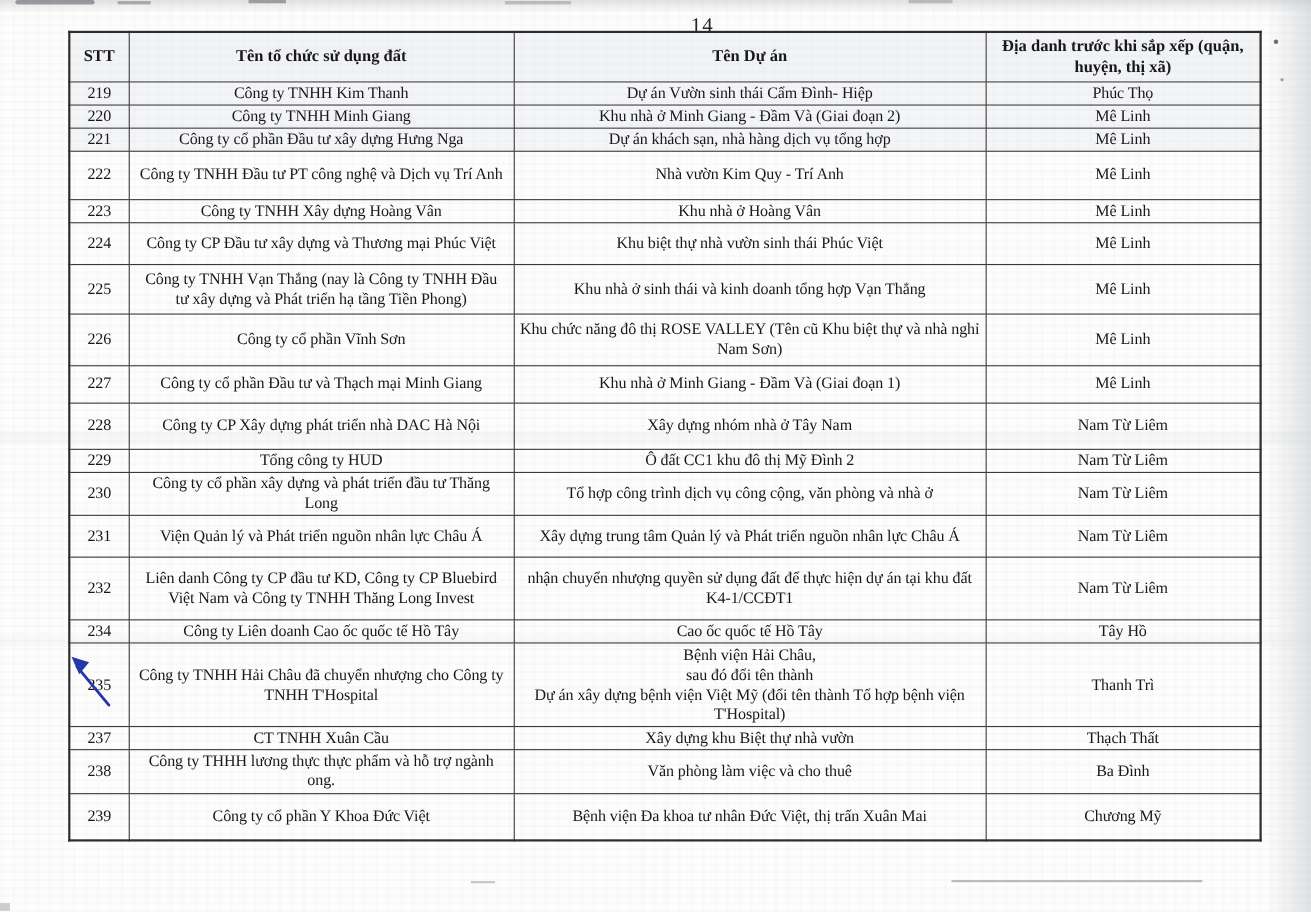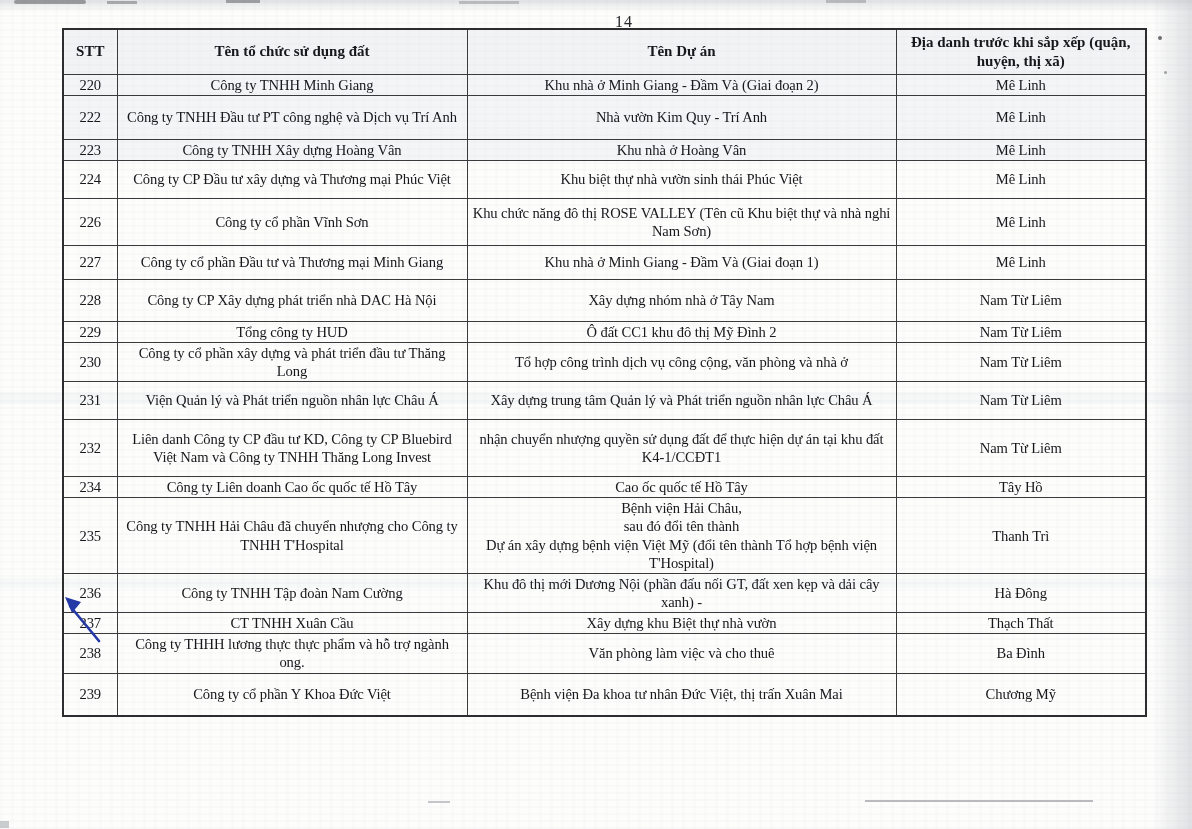--- a/index.html
+++ b/index.html
@@ -6,22 +6,22 @@
   .page {
     position:relative; width:1192px; height:829px; overflow:hidden;
     background-color:#fdfdfc;
     background-image:
       repeating-linear-gradient(0deg, rgba(182,186,196,0.06) 0 2px, rgba(0,0,0,0) 2px 7px),
       repeating-linear-gradient(90deg, rgba(200,200,206,0.05) 0 3px, rgba(0,0,0,0) 3px 11px);
     font-family:"Liberation Serif","DejaVu Serif",serif;
     color:#17171c;
   }
   .page-number {
-    position:absolute; left:602px; top:13px; width:44px; text-align:center;
-    font-size:16px; letter-spacing:1px; color:#26262a;
+    position:absolute; left:628px; top:13px; width:44px; 
+    font-size:19px; letter-spacing:1px; color:#26262a;
   }
   table.doc-table {
     position:absolute; left:62px; top:28px; width:1083px;
     border-collapse:collapse; table-layout:fixed;
     border:2px solid #2d2d30;
   }
   .doc-table th, .doc-table td {
     border:1.5px solid #3a3a3d;
     text-align:center; vertical-align:middle;
     overflow:hidden;
@@ -89,53 +89,71 @@
     </colgroup>
     <thead>
       <tr>
         <th>STT</th>
         <th>Tên tổ chức sử dụng đất</th>
         <th>Tên Dự án</th>
         <th>Địa danh trước khi sắp xếp (quận, huyện, thị xã)</th>
       </tr>
     </thead>
     <tbody id="table-body">
+        <tr style="height: 20px;">
+      <td class="stt-cell">219</td>
+      <td class="org-cell">Công ty TNHH Kim Thanh</td>
+      <td class="project-cell">Dự án Vườn sinh thái Cẩm Đình- Hiệp</td>
+      <td class="location-cell">Phúc Thọ</td>
+    </tr>
         <tr style="height: 19px;">
       <td class="stt-cell">220</td>
       <td class="org-cell">Công ty TNHH Minh Giang</td>
       <td class="project-cell">Khu nhà ở Minh Giang - Đầm Và (Giai đoạn 2)</td>
       <td class="location-cell">Mê Linh</td>
     </tr>
+        <tr style="height: 19px;">
+      <td class="stt-cell">221</td>
+      <td class="org-cell">Công ty cổ phần Đầu tư xây dựng Hưng Nga</td>
+      <td class="project-cell">Dự án khách sạn, nhà hàng dịch vụ tổng hợp</td>
+      <td class="location-cell">Mê Linh</td>
+    </tr>
         <tr style="height: 44px;">
       <td class="stt-cell">222</td>
       <td class="org-cell">Công ty TNHH Đầu tư PT công nghệ và Dịch vụ Trí Anh</td>
       <td class="project-cell">Nhà vườn Kim Quy - Trí Anh</td>
       <td class="location-cell">Mê Linh</td>
     </tr>
         <tr style="height: 21px;">
       <td class="stt-cell">223</td>
       <td class="org-cell">Công ty TNHH Xây dựng Hoàng Vân</td>
       <td class="project-cell">Khu nhà ở Hoàng Vân</td>
       <td class="location-cell">Mê Linh</td>
     </tr>
         <tr style="height: 38px;">
       <td class="stt-cell">224</td>
       <td class="org-cell">Công ty CP Đầu tư xây dựng và Thương mại Phúc Việt</td>
       <td class="project-cell">Khu biệt thự nhà vườn sinh thái Phúc Việt</td>
       <td class="location-cell">Mê Linh</td>
     </tr>
+        <tr style="height: 45px;">
+      <td class="stt-cell">225</td>
+      <td class="org-cell">Công ty TNHH Vạn Thắng (nay là Công ty TNHH Đầu tư xây dựng và Phát triển hạ tầng Tiền Phong)</td>
+      <td class="project-cell">Khu nhà ở sinh thái và kinh doanh tổng hợp Vạn Thắng</td>
+      <td class="location-cell">Mê Linh</td>
+    </tr>
         <tr style="height: 47px;">
       <td class="stt-cell">226</td>
       <td class="org-cell">Công ty cổ phần Vĩnh Sơn</td>
       <td class="project-cell">Khu chức năng đô thị ROSE VALLEY (Tên cũ Khu biệt thự và nhà nghỉ Nam Sơn)</td>
       <td class="location-cell">Mê Linh</td>
     </tr>
         <tr style="height: 34px;">
       <td class="stt-cell">227</td>
-      <td class="org-cell">Công ty cổ phần Đầu tư và Thương mại Minh Giang</td>
+      <td class="org-cell">Công ty cổ phần Đầu tư và Thạch mại Minh Giang</td>
       <td class="project-cell">Khu nhà ở Minh Giang - Đầm Và (Giai đoạn 1)</td>
       <td class="location-cell">Mê Linh</td>
     </tr>
         <tr style="height: 42px;">
       <td class="stt-cell">228</td>
       <td class="org-cell">Công ty CP Xây dựng phát triển nhà DAC Hà Nội</td>
       <td class="project-cell">Xây dựng nhóm nhà ở Tây Nam</td>
       <td class="location-cell">Nam Từ Liêm</td>
     </tr>
         <tr style="height: 18px; padding-left: 44px;">
@@ -169,26 +187,20 @@
       <td class="location-cell">Tây Hồ</td>
     </tr>
         <tr style="height: 76px;">
       <td class="stt-cell">235</td>
       <td class="org-cell">Công ty TNHH Hải Châu đã chuyển nhượng cho Công ty TNHH T'Hospital</td>
       <td class="project-cell">Bệnh viện Hải Châu,
 sau đó đổi tên thành
 Dự án xây dựng bệnh viện Việt Mỹ  (đổi tên thành Tổ hợp bệnh viện T'Hospital)</td>
       <td class="location-cell">Thanh Trì</td>
     </tr>
-        <tr style="height: 38px;">
-      <td class="stt-cell">236</td>
-      <td class="org-cell">Công ty TNHH Tập đoàn Nam Cường</td>
-      <td class="project-cell">Khu đô thị mới Dương Nội (phần đấu nối GT, đất xen kẹp và dải cây xanh) -</td>
-      <td class="location-cell">Hà Đông</td>
-    </tr>
         <tr style="height: 18px;">
       <td class="stt-cell">237</td>
       <td class="org-cell">CT TNHH Xuân Cầu</td>
       <td class="project-cell">Xây dựng khu Biệt thự nhà vườn</td>
       <td class="location-cell">Thạch Thất</td>
     </tr>
         <tr style="height: 38px;">
       <td class="stt-cell">238</td>
       <td class="org-cell">Công ty THHH lương thực thực phẩm và hỗ trợ ngành ong.</td>
       <td class="project-cell">Văn phòng làm việc và cho thuê</td>

